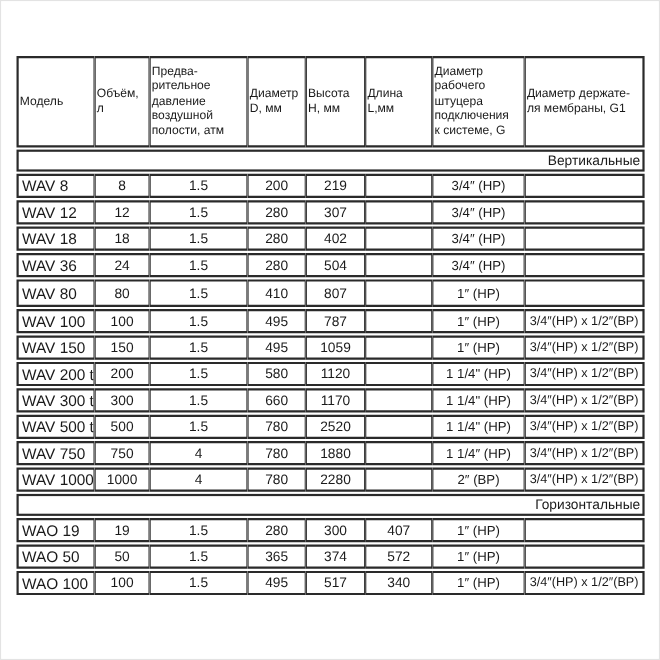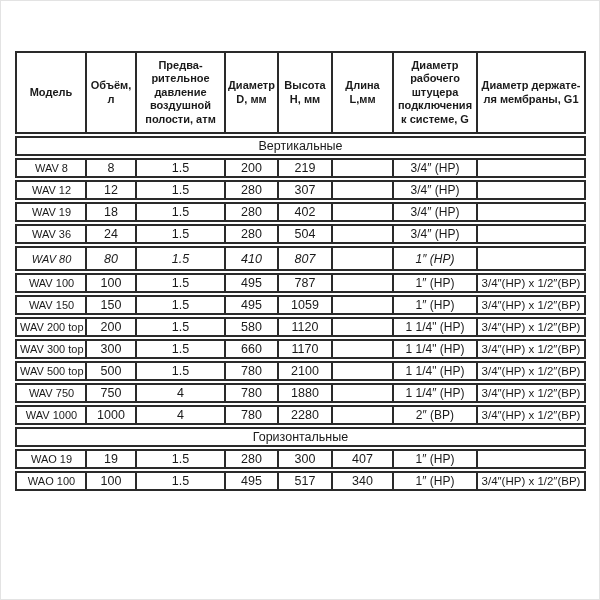--- a/index.html
+++ b/index.html
@@ -35,49 +35,49 @@
     border: 2px solid #2a2a2a;
     border-left-width: 1px;
     border-right-width: 1px;
     background: #ffffff;
     overflow: hidden;
   }
   th:first-child, td:first-child { border-left-width: 2px; }
   th:last-child,  td:last-child  { border-right-width: 2px; }
   th {
     height: 79px;
-    font-weight: bold;
+    font-weight: normal;
     font-size: 11px;
     line-height: 1.22;
-    text-align: center;
+    text-align: left;
     vertical-align: middle;
     white-space: pre-line;
     padding: 0 1px;
   }
   td {
     height: 13px;
     font-size: 12.5px;
     text-align: center;
     vertical-align: middle;
     padding: 1px 2px;
     white-space: nowrap;
   }
   td.model {
-    text-align: center;
+    text-align: left;
     padding-left: 3px;
-    font-size: 11px;
+    font-size: 14px;
   }
   td.membrane { font-size: 11.5px; margin-left: 28px; }
   td.fitting  { font-size: 12px; }
   td.section-title {
     height: 13px;
     font-size: 12.5px;
-    text-align: center;
-  }
-  tr.tall td { height: 19px; font-style: italic; }
+    text-align: right;
+  }
+  tr.tall td { height: 19px; }
 </style>
 </head>
 <body>
 
 <div class="frame"></div>
 
 <div class="sheet">
   <table>
     <colgroup>
       <col style="width:71px">
@@ -132,21 +132,21 @@
           <td class="model">WAV 12</td>
           <td class="volume">12</td>
           <td class="pressure">1.5</td>
           <td class="diameter">280</td>
           <td class="height">307</td>
           <td class="length"></td>
           <td class="fitting">3/4″ (HP)</td>
           <td class="membrane"></td>
         </tr>
         <tr>
-          <td class="model">WAV 19</td>
+          <td class="model">WAV 18</td>
           <td class="volume">18</td>
           <td class="pressure">1.5</td>
           <td class="diameter">280</td>
           <td class="height">402</td>
           <td class="length"></td>
           <td class="fitting">3/4″ (HP)</td>
           <td class="membrane"></td>
         </tr>
         <tr>
           <td class="model">WAV 36</td>
@@ -206,21 +206,21 @@
           <td class="height">1170</td>
           <td class="length"></td>
           <td class="fitting">1 1/4" (HP)</td>
           <td class="membrane">3/4″(HP) x 1/2″(BP)</td>
         </tr>
         <tr>
           <td class="model">WAV 500 top</td>
           <td class="volume">500</td>
           <td class="pressure">1.5</td>
           <td class="diameter">780</td>
-          <td class="height">2100</td>
+          <td class="height">2520</td>
           <td class="length"></td>
           <td class="fitting">1 1/4" (HP)</td>
           <td class="membrane">3/4″(HP) x 1/2″(BP)</td>
         </tr>
         <tr>
           <td class="model">WAV 750</td>
           <td class="volume">750</td>
           <td class="pressure">4</td>
           <td class="diameter">780</td>
           <td class="height">1880</td>
@@ -245,20 +245,30 @@
           <td class="model">WAO 19</td>
           <td class="volume">19</td>
           <td class="pressure">1.5</td>
           <td class="diameter">280</td>
           <td class="height">300</td>
           <td class="length">407</td>
           <td class="fitting">1″ (HP)</td>
           <td class="membrane"></td>
         </tr>
         <tr>
+          <td class="model">WAO 50</td>
+          <td class="volume">50</td>
+          <td class="pressure">1.5</td>
+          <td class="diameter">365</td>
+          <td class="height">374</td>
+          <td class="length">572</td>
+          <td class="fitting">1″ (HP)</td>
+          <td class="membrane"></td>
+        </tr>
+        <tr>
           <td class="model">WAO 100</td>
           <td class="volume">100</td>
           <td class="pressure">1.5</td>
           <td class="diameter">495</td>
           <td class="height">517</td>
           <td class="length">340</td>
           <td class="fitting">1″ (HP)</td>
           <td class="membrane">3/4″(HP) x 1/2″(BP)</td>
         </tr>
       </tbody>

